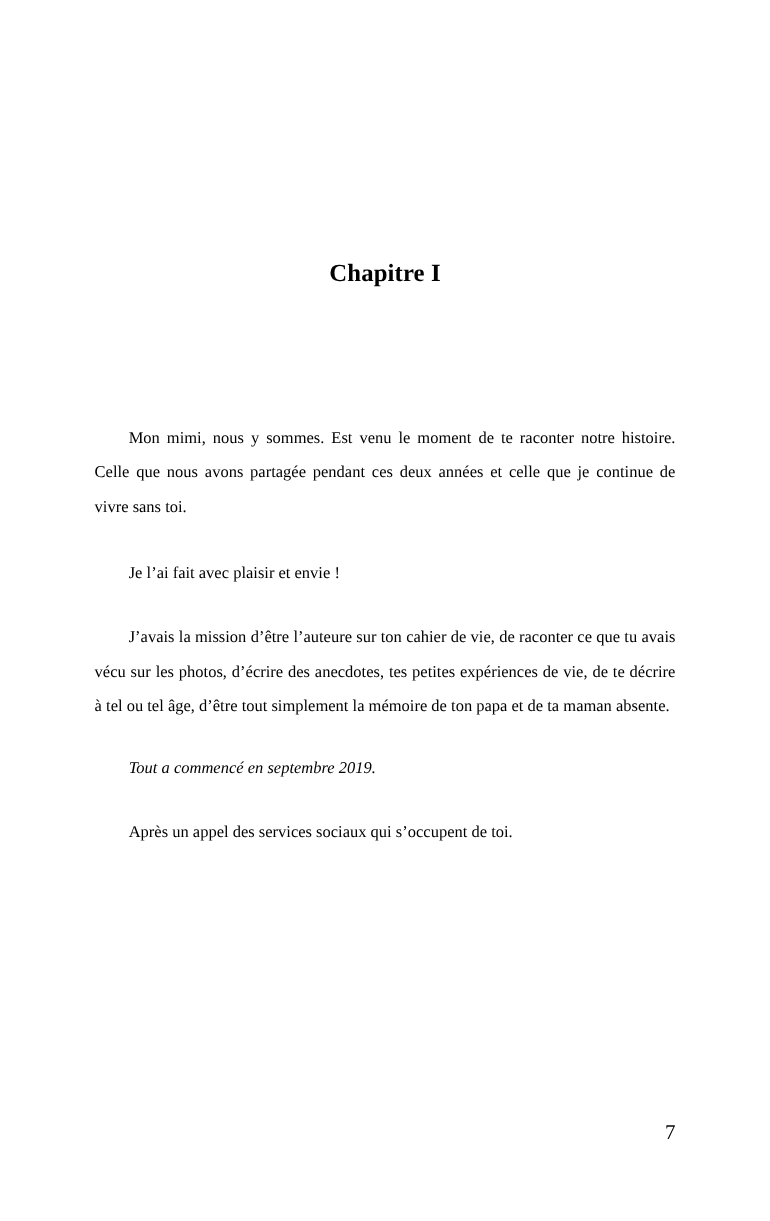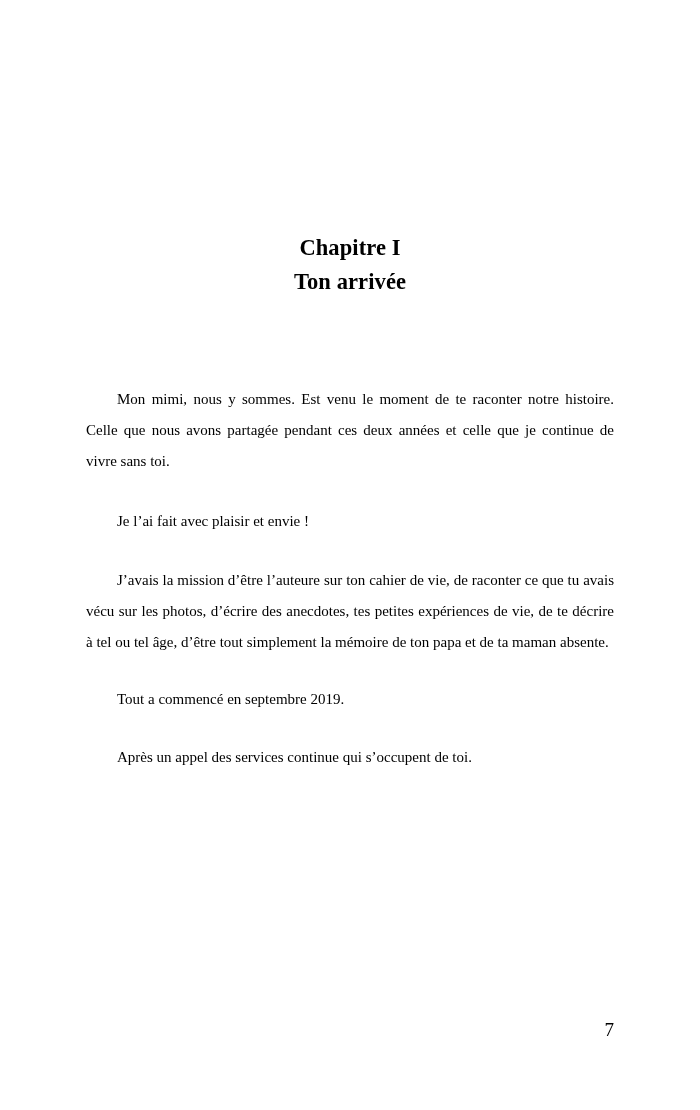--- a/index.html
+++ b/index.html
@@ -61,20 +61,21 @@
     -webkit-hyphens: none;
   }
   .para + .para {
     margin-top: 28px;
   }
   
   .para.single-line {
     text-align: left;
   }
   .para.italic {
+    font-style: italic;
   }
   .para.tight-gap {
     margin-top: 26px;
   }
 
   
   .page-number {
     position: absolute;
     top: 1017px;
     left: 0;
@@ -84,33 +85,32 @@
     line-height: 26px;
   }
 </style>
 </head>
 <body>
 
 <div class="page">
 
   <div class="chapter-heading">
     <span class="chapter-number">Chapitre I</span>
-    <span class="chapter-title">Ton arrivée</span>
   </div>
 
   <div class="body-text">
 
     <p class="para">Mon mimi, nous y sommes. Est venu le moment de te raconter notre histoire. Celle que nous avons partagée pendant ces deux années et celle que je continue de vivre sans toi.</p>
 
     <p class="para single-line">Je l’ai fait avec plaisir et envie !</p>
 
     <p class="para">J’avais la mission d’être l’auteure sur ton cahier de vie, de raconter ce que tu avais vécu sur les photos, d’écrire des anecdotes, tes petites expériences de vie, de te décrire à tel ou tel âge, d’être tout simplement la mémoire de ton papa et de ta maman absente.</p>
 
 
     <p class="para italic single-line tight-gap">Tout a commencé en septembre 2019.</p>
 
-    <p class="para single-line tight-gap">Après un appel des services continue qui s’occupent de toi.</p>
+    <p class="para single-line tight-gap">Après un appel des services sociaux qui s’occupent de toi.</p>
 
   </div>
 
   <div class="page-number">7</div>
 
 </div>
 
 </body></html>

